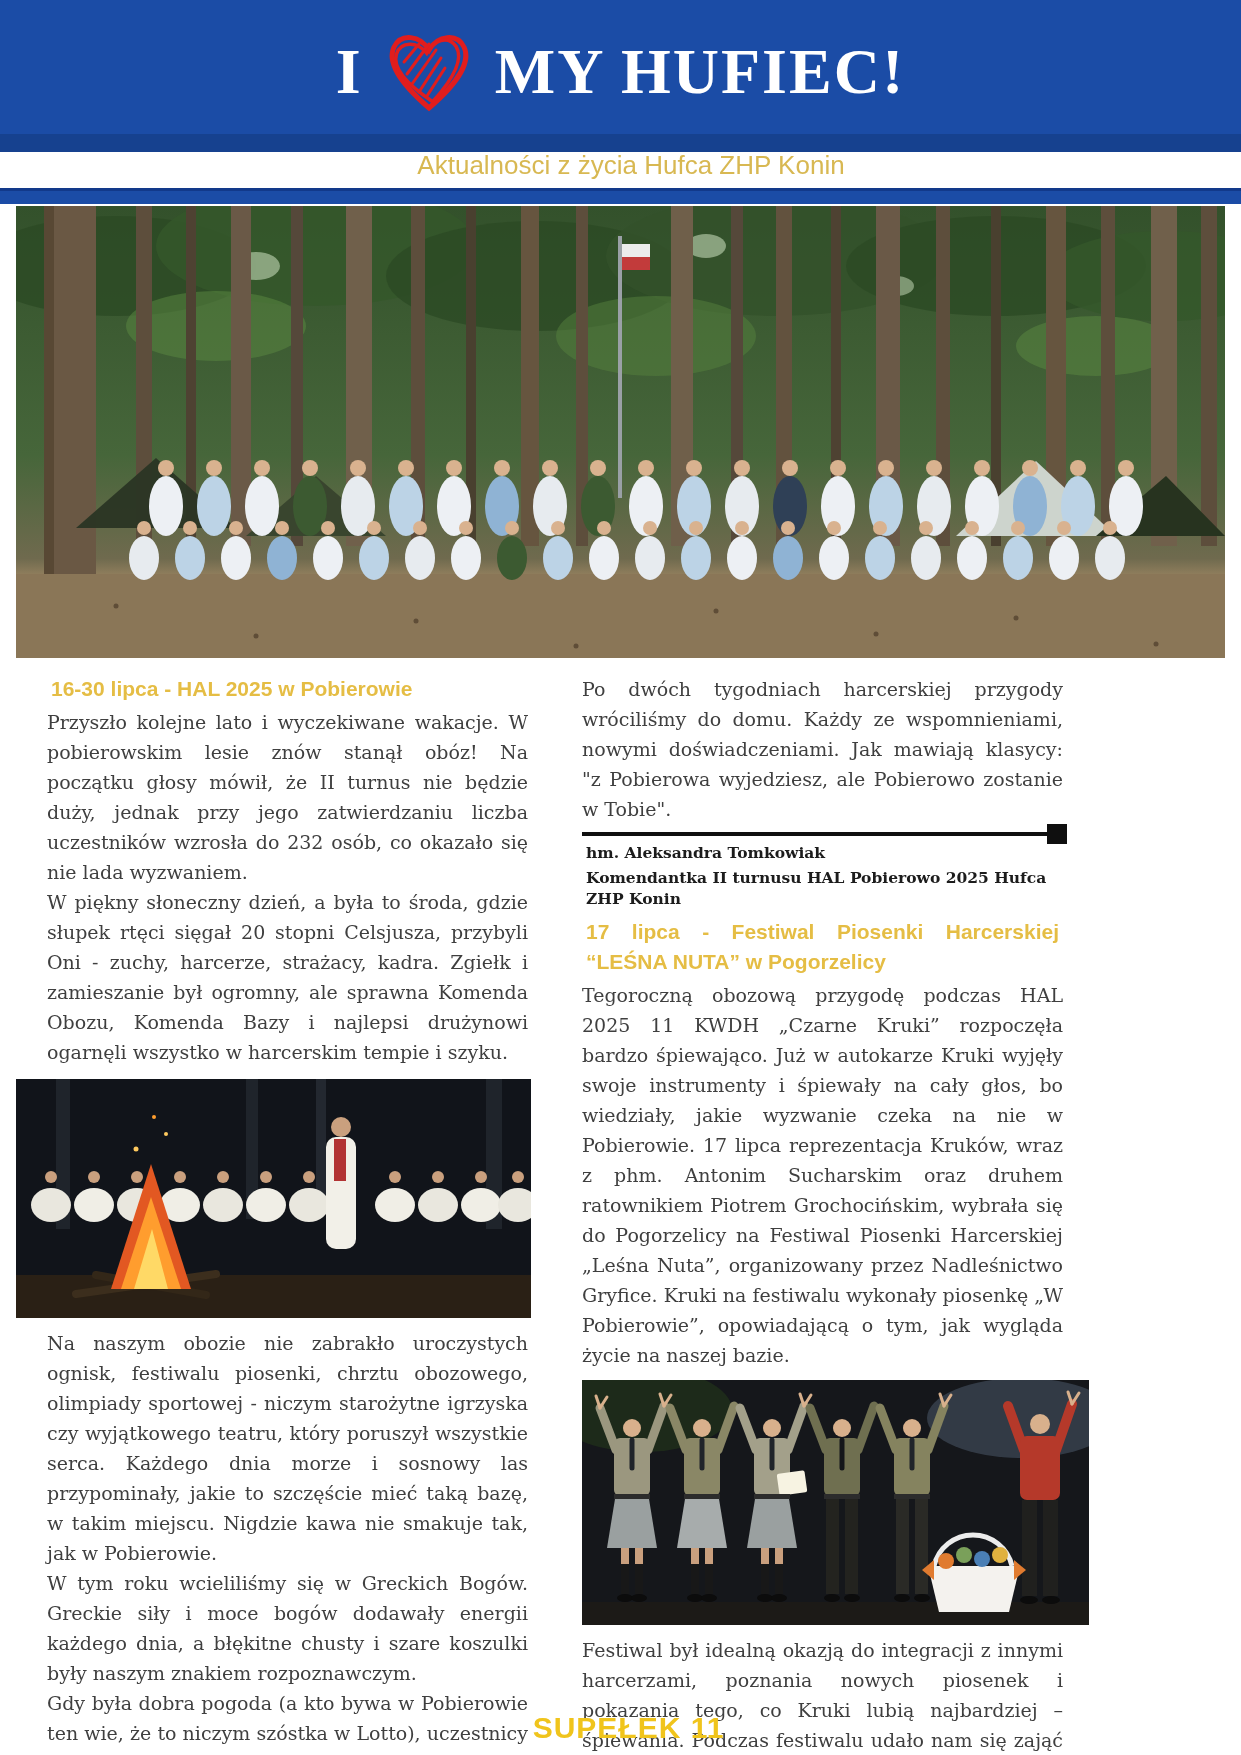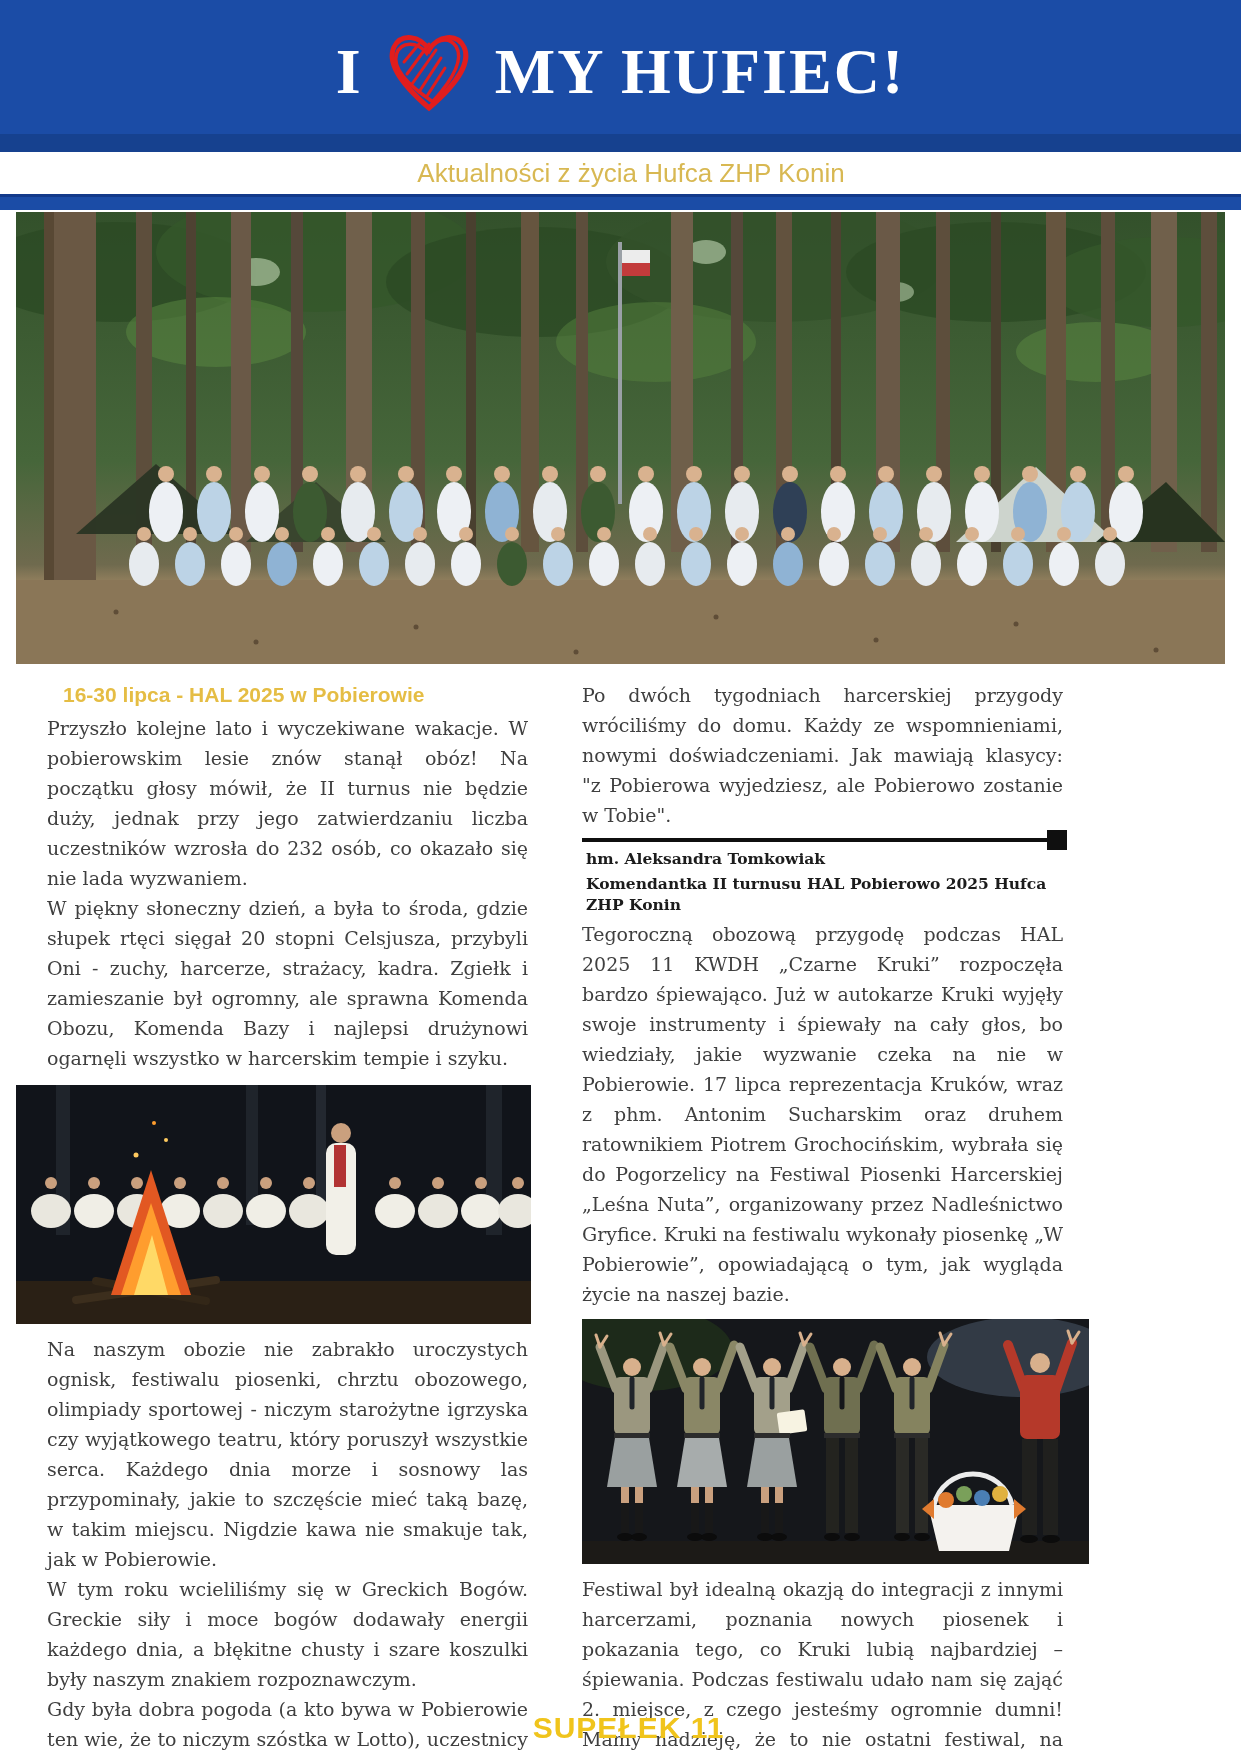--- a/index.html
+++ b/index.html
@@ -6,36 +6,36 @@
   .page { position:relative; width:1241px; height:1755px; background:#fff; overflow:hidden;
           font-family:"DejaVu Serif", serif; }
 
   
   .masthead { height:152px; background:linear-gradient(#1b4ca6 0 134px, #16418f 134px 100%);
               display:flex; align-items:center; justify-content:center; }
   .masthead-title { display:flex; align-items:center; gap:16px; color:#ffffff;
                     font:700 64px/1 "Liberation Serif", serif; letter-spacing:2px; margin-top:-8px; }
   .heart-svg { width:100px; height:100px; display:block; }
 
-  .subtitle-strip { height:42px; display:flex; align-items:center; justify-content:center;
+  .subtitle-strip { height:36px; display:flex; justify-content:center;
                     font:26px/1 "Liberation Sans", sans-serif; color:#d8b852;padding-left:21px; }
   .blue-bar { height:13px; background:#1b4ca6; border-top:3px solid #12398a; }
 
   
   figure { margin:0; padding:0; display:block; }
   figure svg { display:block; width:100%; height:100%; }
   .top-photo { margin:2px 16px 0; width:1209px; height:452px; }
   .campfire-photo { margin:12px 0 10px -31px; width:515px; height:239px; }
   .festival-photo { margin:10px -26px 10px 0; width:507px; height:245px; }
 
   
   .content { display:flex; gap:54px; padding:16px 47px 0; }
   .col { width:481px; }
   .body-p { margin:0; font-size:19px; line-height:30px; color:#3f3f3f; text-align:justify; }
-  h2.sec-head { margin:0 16px 3px; font:700 21px/30px "Liberation Sans", sans-serif; color:#e5bd44; }
+  h2.sec-head { margin:0 4px 3px; font:700 21px/30px "Liberation Sans", sans-serif; color:#e5bd44; }
   h2.justified { text-align:justify; margin-top:8px; }
 
   .sig-divider { height:4px; background:#0f0f0f; margin:8px 0 6px; position:relative; }
   .sig-divider .sq { position:absolute; right:-4px; top:-8px; width:20px; height:20px; background:#0f0f0f; }
   .credit { margin:4px; font-weight:700; font-size:15.5px; line-height:21px; color:#1c1c1c; }
 
   
   .page-footer { position:absolute; left:16px; right:0; bottom:12px; text-align:center;
                  font:700 30px/1 "Liberation Sans", sans-serif; color:#f0c41c; letter-spacing:1px; }
 </style>
@@ -280,20 +280,21 @@
 
     <section class="col">
       <p class="body-p">Po dwóch tygodniach harcerskiej przygody wróciliśmy do domu. Każdy ze wspomnieniami, nowymi doświadczeniami. Jak mawiają klasycy: "z Pobierowa wyjedziesz, ale Pobierowo zostanie w Tobie".</p>
 
       <div class="sig-divider">
           <span class="sq"></span>
         </div>
       <p class="credit">hm. Aleksandra Tomkowiak</p>
       <p class="credit">Komendantka II turnusu HAL Pobierowo 2025 Hufca ZHP Konin</p>
 
+      <h2 class="sec-head justified">17 lipca - Festiwal Piosenki Harcerskiej “LEŚNA NUTA” w Pogorzelicy</h2>
       <p class="body-p">Tegoroczną obozową przygodę podczas HAL 2025 11 KWDH „Czarne Kruki” rozpoczęła bardzo śpiewająco. Już w autokarze Kruki wyjęły swoje instrumenty i śpiewały na cały głos, bo wiedziały, jakie wyzwanie czeka na nie w Pobierowie. 17 lipca reprezentacja Kruków, wraz z phm. Antonim Sucharskim oraz druhem ratownikiem Piotrem Grochocińskim, wybrała się do Pogorzelicy na Festiwal Piosenki Harcerskiej „Leśna Nuta”, organizowany przez Nadleśnictwo Gryfice. Kruki na festiwalu wykonały piosenkę „W Pobierowie”, opowiadającą o tym, jak wygląda życie na naszej bazie.</p>
 
       <figure class="festival-photo">
         <svg viewBox="0 0 507 245" preserveAspectRatio="none">
           <rect x="0" y="0" width="507" height="245" fill="#15171b"></rect>
           <ellipse cx="60" cy="30" rx="90" ry="42" fill="#1d2a1a"></ellipse>
           <ellipse cx="440" cy="38" rx="95" ry="40" fill="#3a4450" opacity=".8"></ellipse>
           <rect x="0" y="222" width="507" height="23" fill="#1c1a17"></rect>
           <g stroke-linecap="round">
             <line x1="34" y1="70" x2="18" y2="28" stroke="#9b977f" stroke-width="9"></line>

